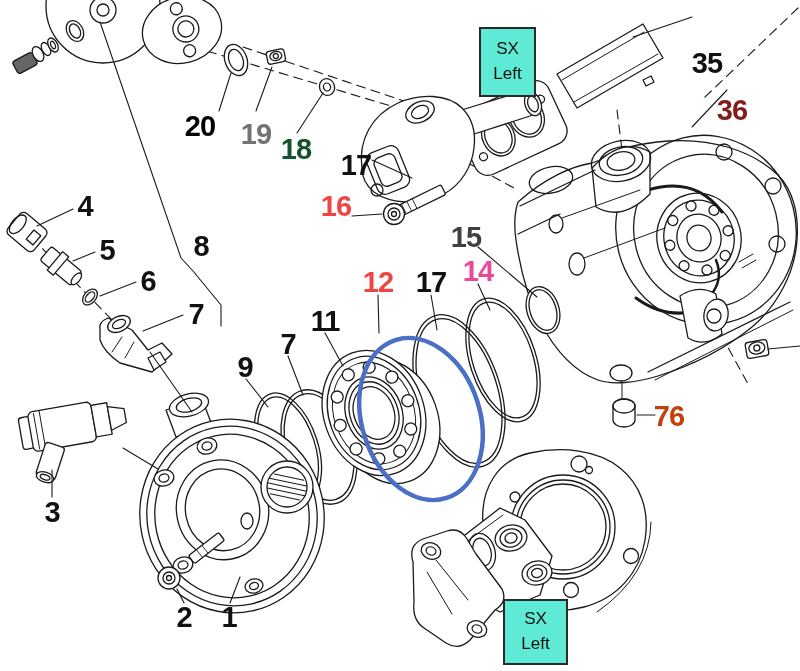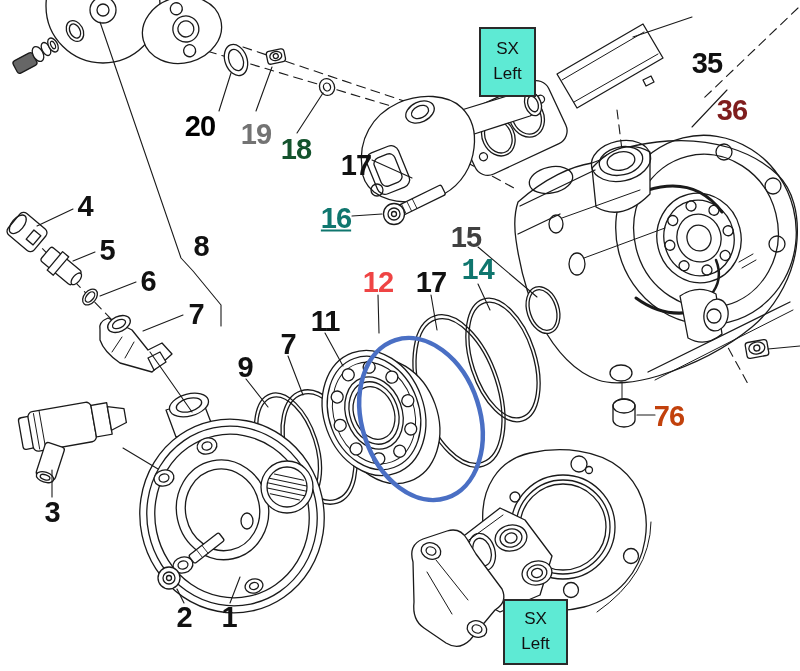--- a/index.html
+++ b/index.html
@@ -434,23 +434,23 @@
       <div class="part-label" style="left: 85px; top: 206px; color: rgb(17, 17, 17);">4</div>
       <div class="part-label" style="left: 107px; top: 250px; color: rgb(17, 17, 17);">5</div>
       <div class="part-label" style="left: 148px; top: 281px; color: rgb(17, 17, 17);">6</div>
       <div class="part-label" style="left: 196px; top: 314px; color: rgb(17, 17, 17);">7</div>
       <div class="part-label" style="left: 201px; top: 246px; color: rgb(17, 17, 17);">8</div>
       <div class="part-label" style="left: 245px; top: 367px; color: rgb(17, 17, 17);">9</div>
       <div class="part-label" style="left: 288px; top: 344px; color: rgb(17, 17, 17);">7</div>
       <div class="part-label" style="left: 325px; top: 321px; color: rgb(17, 17, 17);">11</div>
       <div class="part-label" style="left: 378px; top: 282px; color: #ef4444;">12</div>
       <div class="part-label" style="left: 431px; top: 282px; color: rgb(17, 17, 17);">17</div>
-      <div class="part-label" style="left: 478px; top: 271px; color: #0f766e; font-family: Liberation Mono, monospace;">14</div>
+      <div class="part-label" style="left: 478px; top: 271px; color: #ec4899;">14</div>
       <div class="part-label" style="left: 466px; top: 237px; color: #404040;">15</div>
-      <div class="part-label" style="left: 336px; top: 218px; color: #0f766e; text-decoration: underline;">16</div>
+      <div class="part-label" style="left: 336px; top: 206px; color: #ef4444;">16</div>
       <div class="part-label" style="left: 356px; top: 165px; color: rgb(17, 17, 17);">17</div>
       <div class="part-label" style="left: 296px; top: 149px; color: #14532d;">18</div>
       <div class="part-label" style="left: 256px; top: 134px; color: #737373;">19</div>
       <div class="part-label" style="left: 200px; top: 126px; color: #000000;">20</div>
       <div class="part-label" style="left: 707px; top: 15px; color: rgb(17, 17, 17); margin-top: 48px;">35</div>
       <div class="part-label" style="left: 732px; top: 66px; color: #7f1d1d; margin-top: 44px;">36</div>
       <div class="part-label" style="left: 669px; top: 416px; color: #c2410c;">76</div>
     </div>
 <div>
       <div class="callout" style="left: 479px; top: 27px; width: 53px; height: 66px;">

